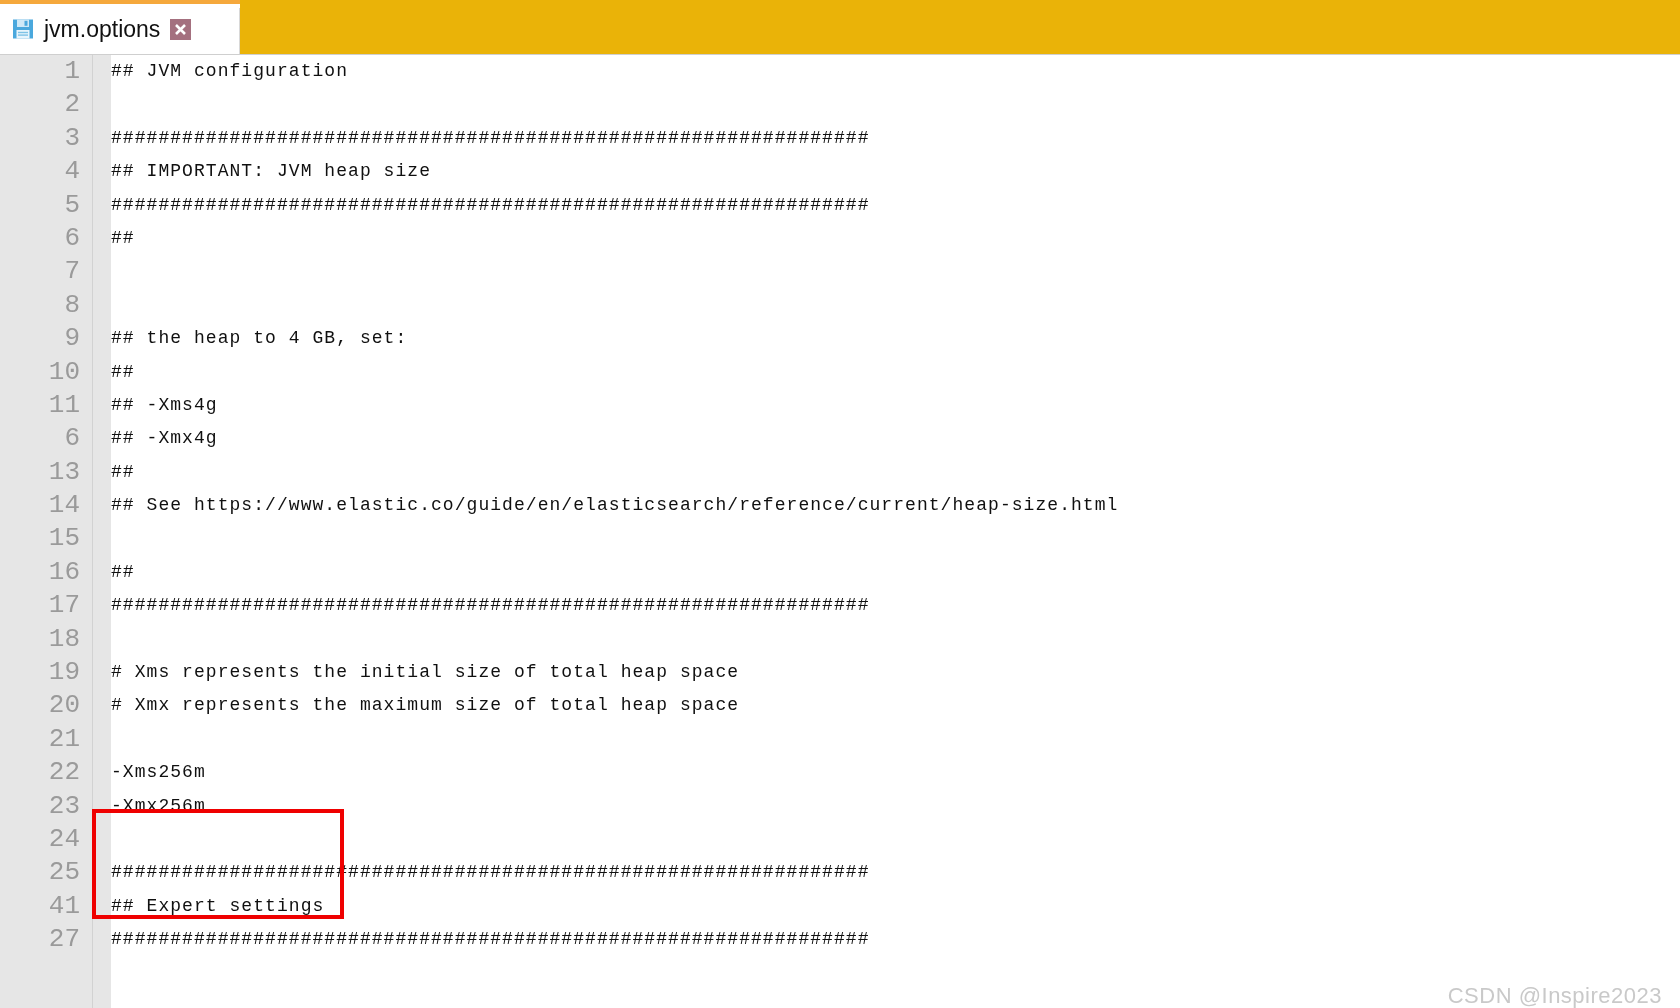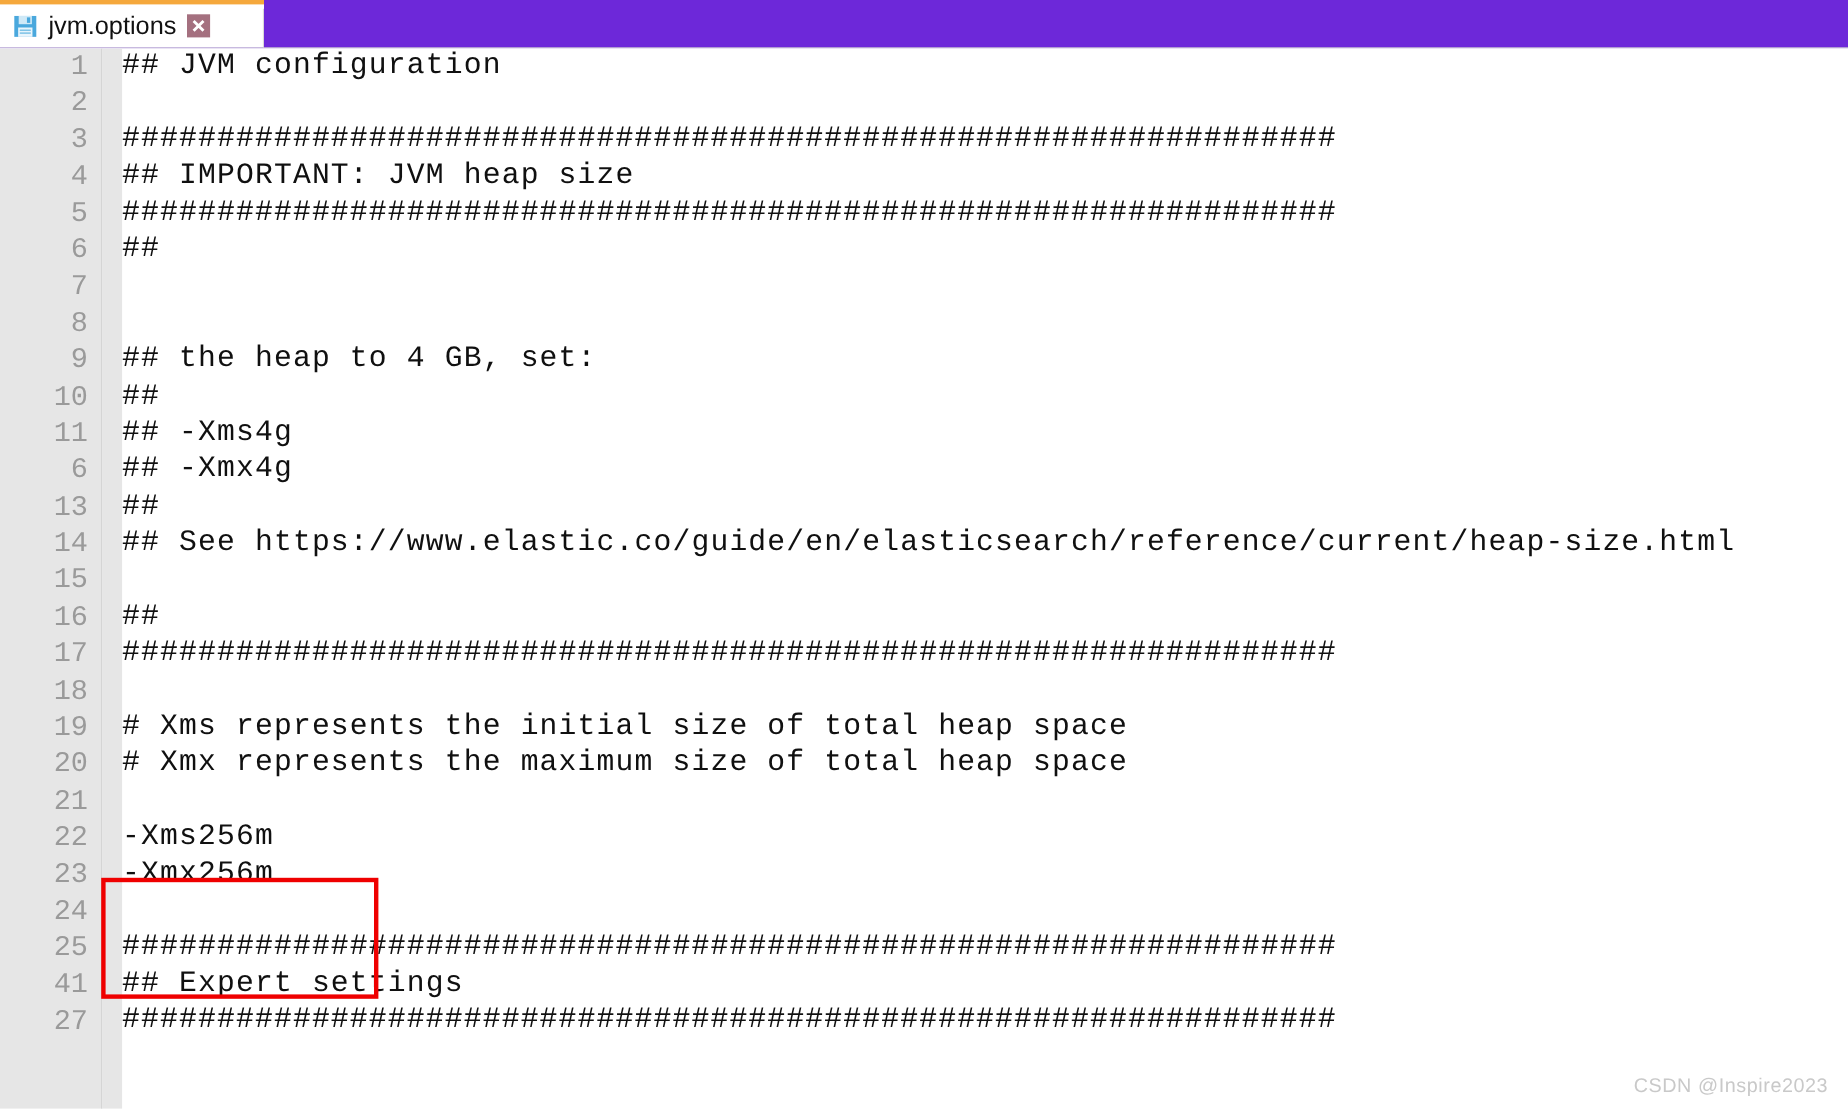--- a/index.html
+++ b/index.html
@@ -11,22 +11,22 @@
   body {
     width: 1680px;
     height: 1008px;
     overflow: hidden;
     font-family: "Liberation Sans", sans-serif;
     position: relative;
   }
 
   
   .tabbar {
-    height: 44px;
-    background: #6d28d9;
+    height: 55px;
+    background: #eab308;
     border-bottom: 1px solid #cfcfcf;
     display: flex;
     align-items: stretch;
     box-sizing: border-box;
     position: relative;
   }
   .tab {
     position: relative;
     display: flex;
     align-items: center;
@@ -107,21 +107,21 @@
     font-family: "Liberation Mono", "DejaVu Sans Mono", monospace;
     font-size: 26px;
     color: #9a9a9a;
     line-height: 33.4px;
     user-select: none;
   }
   .lt {
     position: absolute;
     left: 111px;
     font-family: "Liberation Mono", "DejaVu Sans Mono", monospace;
-    font-size: 27px;
+    font-size: 18px;
     color: #101010;
     line-height: 33.4px;
     letter-spacing: 1.05px;
     white-space: pre;
   }
 
   
   .redbox {
     position: absolute;
     left: 92px;
@@ -133,21 +133,21 @@
     pointer-events: none;
     z-index: 5;
   }
 
   
   .watermark {
     position: absolute;
     right: 18px;
     bottom: 10px;
     font-family: "Liberation Sans", sans-serif;
-    font-size: 18px;
+    font-size: 22px;
     color: #c9c9c9;
     letter-spacing: 0.5px;
     user-select: none;
     z-index: 6;
   }
 </style>
 </head>
 <body>
 
 <div class="tabbar">

